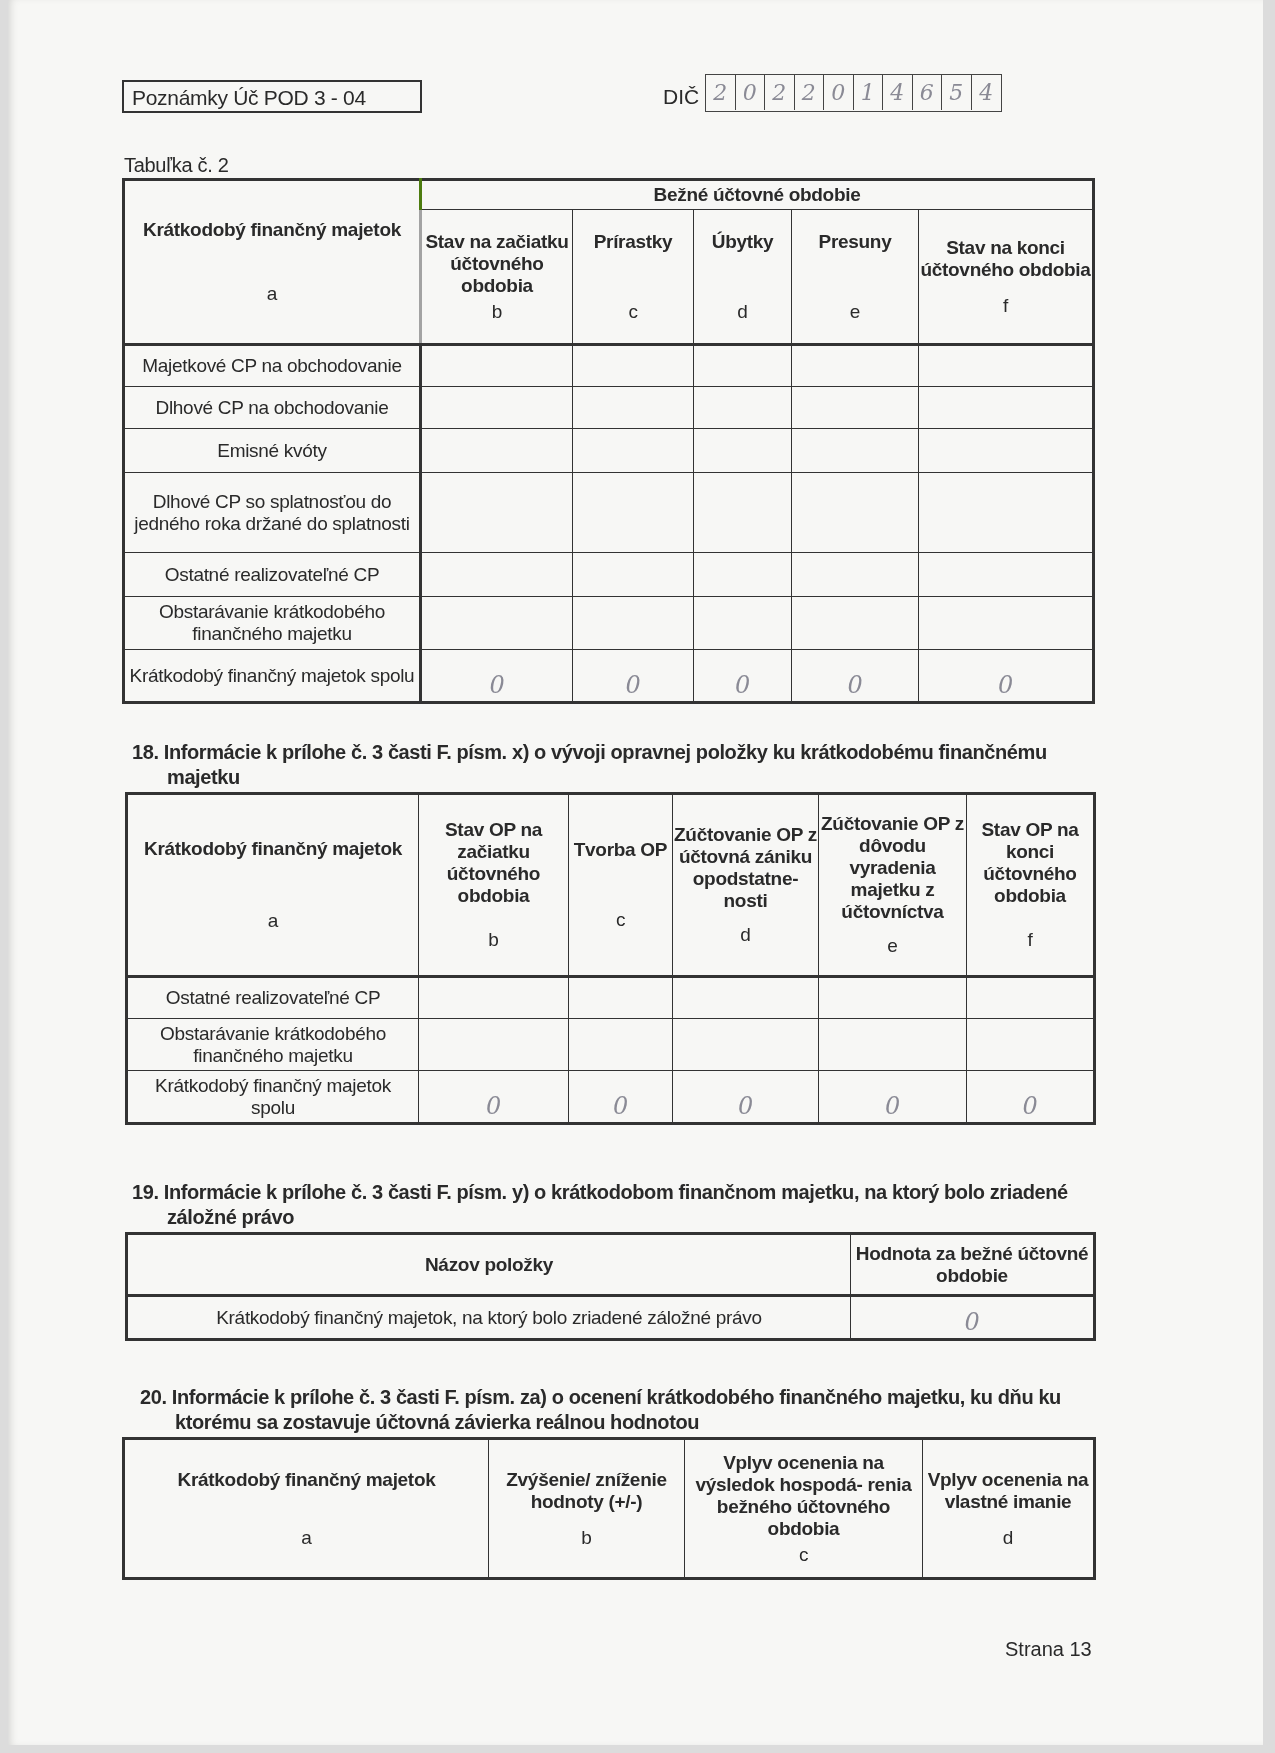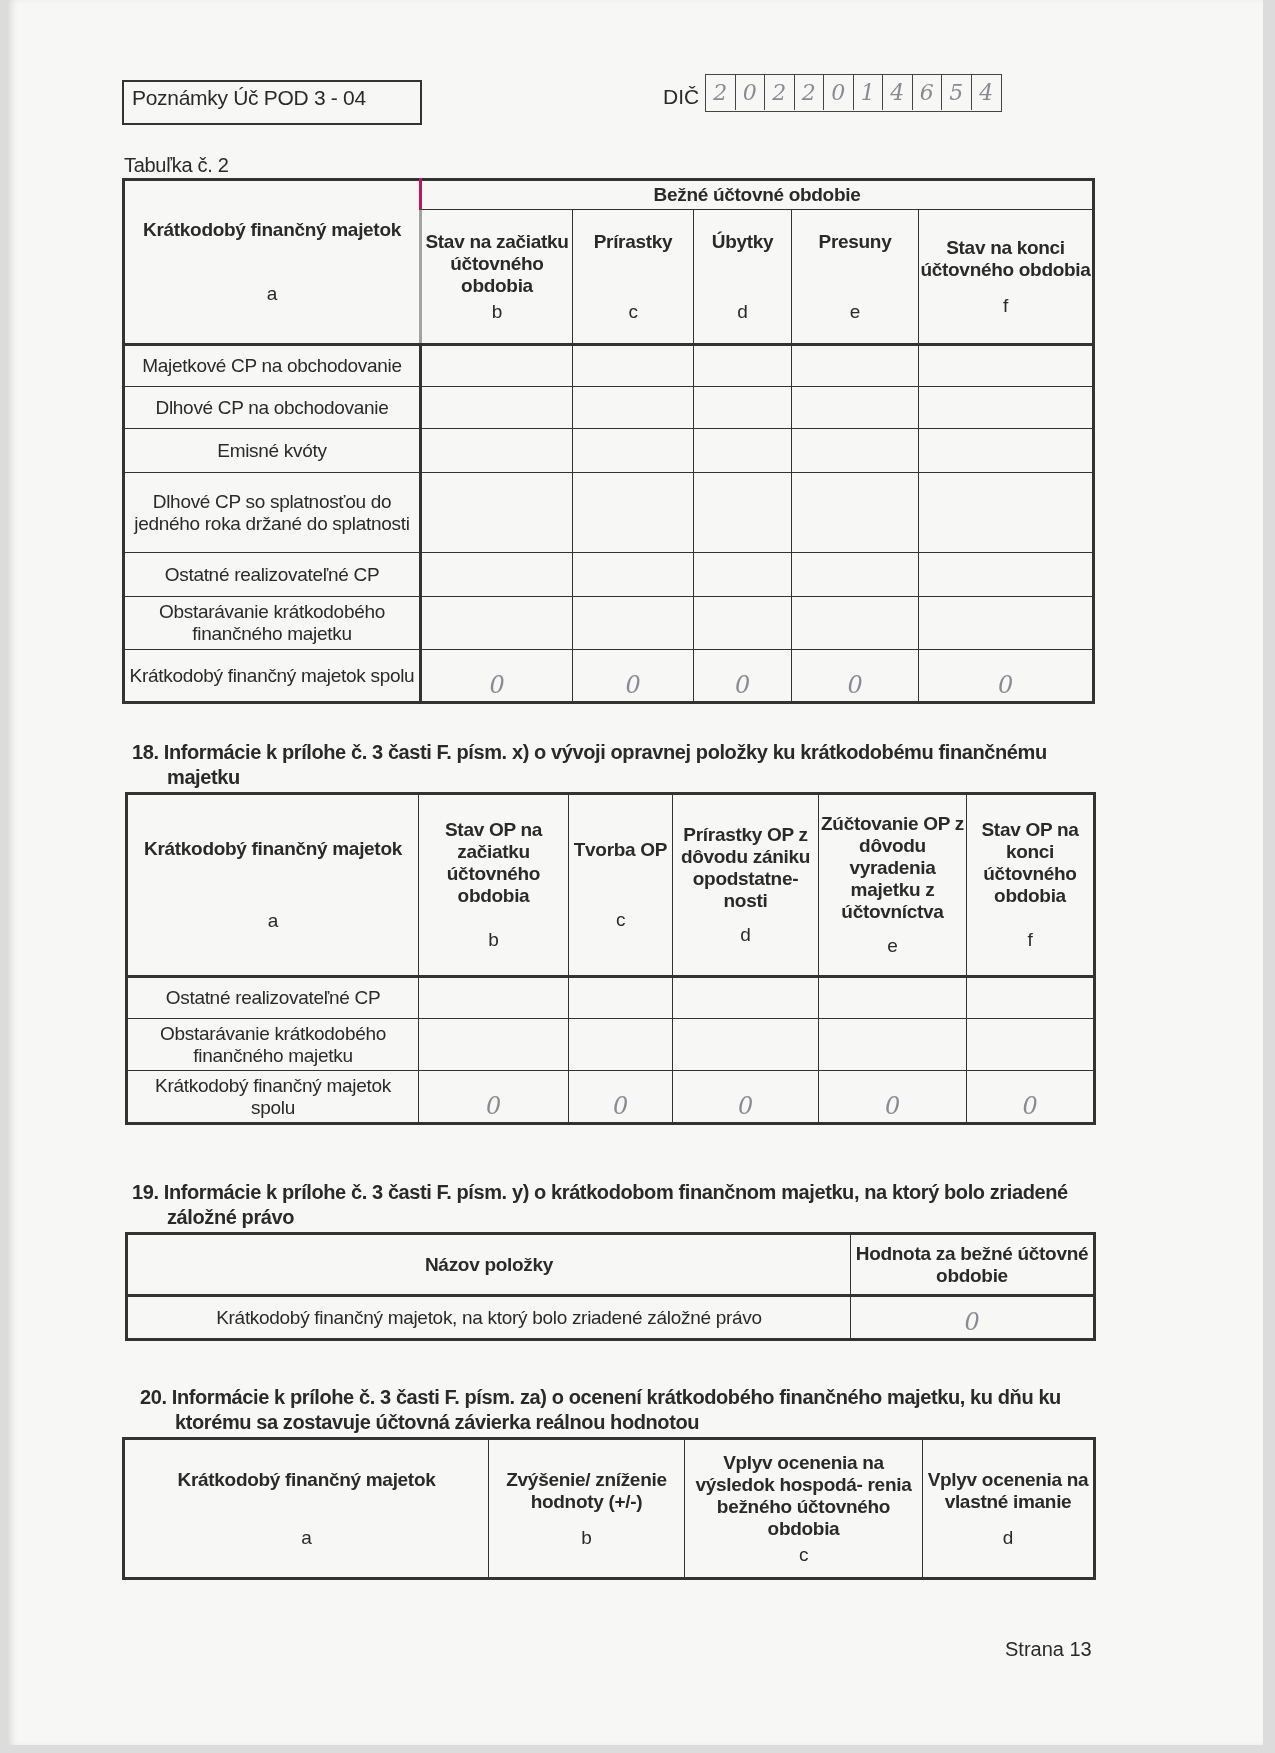--- a/index.html
+++ b/index.html
@@ -5,21 +5,21 @@
   * { box-sizing: border-box; margin: 0; padding: 0; }
   html, body { width: 1275px; height: 1753px; background: #dcdcdc; }
   body { position: relative; font-family: "Liberation Sans", sans-serif; color: #2a2a2a; overflow: hidden; }
   .page {
     position: absolute; left: 8px; top: 0; width: 1255px; height: 1745px;
     background: #f7f7f5;
     box-shadow: inset 6px 0 8px -4px rgba(0,0,0,0.15);
   }
   .abs { position: absolute; }
   .hdr-box {
-    left: 114px; top: 80px; width: 300px; height: 45px;
+    left: 114px; top: 80px; width: 300px; height: 33px;
     border: 2px solid #333; font-size: 21px; padding: 4px 8px; letter-spacing: -0.3px;
   }
   .dic-label { left: 655px; top: 85px; font-size: 21px; }
   .dic-boxes { left: 697px; top: 74px; height: 38px; display: flex; border: 1.5px solid #444; }
   .dic-cell {
     width: 29.5px; height: 35px; border-right: 1.5px solid #444;
     font-family: "DejaVu Serif", serif; font-style: italic; font-size: 22px;
     color: #8a8a95; text-align: center; line-height: 35px;
   }
   .dic-cell:last-child { border-right: none; }
@@ -72,21 +72,21 @@
         <col style="width:98px">
         <col style="width:127px">
         <col style="width:175px">
     </colgroup>
     <tbody>
         <tr style="height:30px;">
       <th rowspan="2" class="thickb">
         <span>Krátkodobý finančný majetok</span>
         <span class="letter" style="margin-top:42px;">a</span>
       </th>
-      <th colspan="5" style="border-left:3px solid #be185d;">Bežné účtovné obdobie</th>
+      <th colspan="5" style="border-left:3px solid #4d7c0f;">Bežné účtovné obdobie</th>
     </tr>
     <tr style="height:135px;">
       <th class="thickb" style="border-left:3px solid #a3a3a3;">
         <span>Stav na začiatku účtovného obdobia</span>
         <span class="letter" style="margin-top:4px;">b</span>
       </th>
       <th class="thickb">
         <span>Prírastky</span>
         <span class="letter" style="margin-top:48px;">c</span>
       </th>
@@ -183,21 +183,21 @@
       </th>
       <th class="thickb">
         <span>Stav OP na začiatku účtovného obdobia</span>
         <span class="letter" style="margin-top:22px;">b</span>
       </th>
       <th class="thickb">
         <span>Tvorba OP</span>
         <span class="letter" style="margin-top:48px;">c</span>
       </th>
       <th class="thickb">
-        <span>Prírastky OP z dôvodu zániku opodstatne- nosti</span>
+        <span>Zúčtovanie OP z účtovná zániku opodstatne- nosti</span>
         <span class="letter" style="margin-top:12px;">d</span>
       </th>
       <th class="thickb">
         <span>Zúčtovanie OP z dôvodu vyradenia majetku z účtovníctva</span>
         <span class="letter" style="margin-top:12px;">e</span>
       </th>
       <th class="thickb">
         <span>Stav OP na konci účtovného obdobia</span>
         <span class="letter" style="margin-top:22px;">f</span>
       </th>

